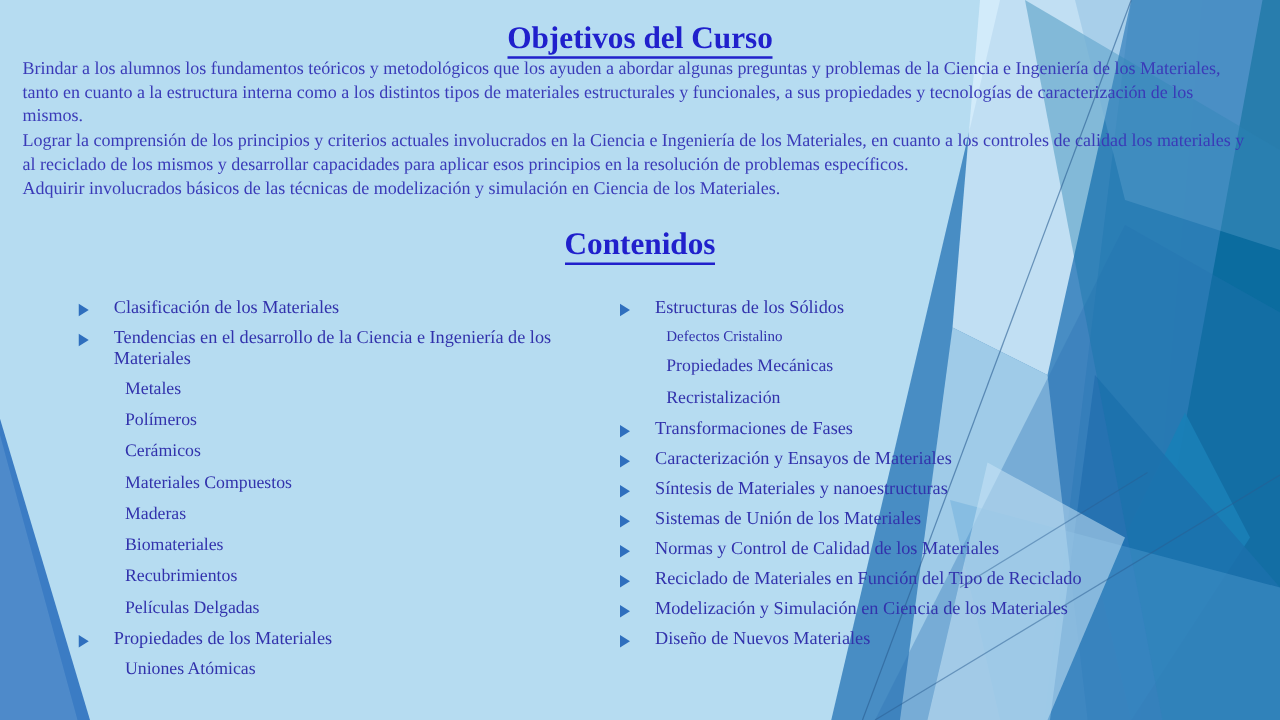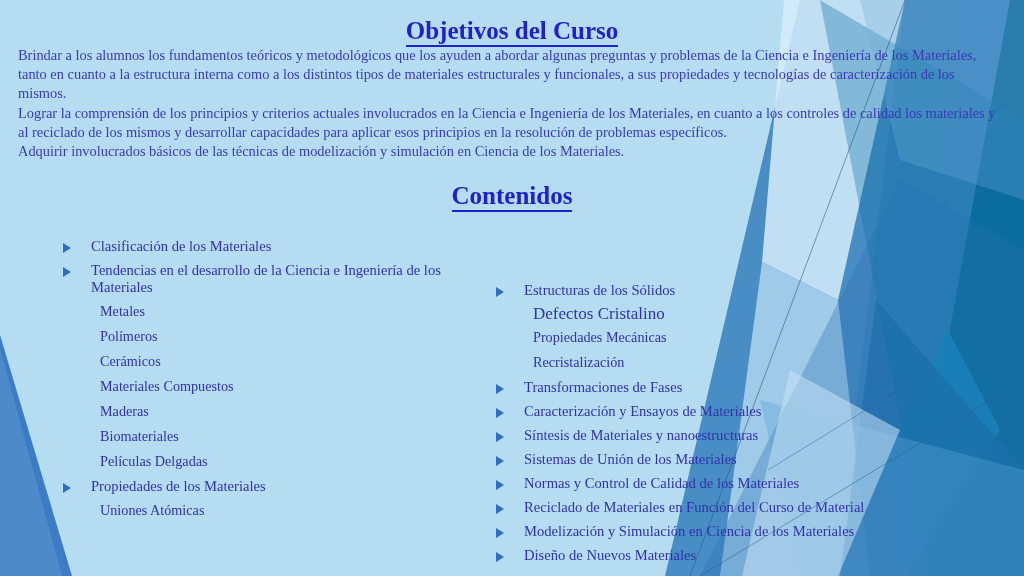--- a/index.html
+++ b/index.html
@@ -73,21 +73,21 @@
   #intro p {
     margin: 0;
   }
 
   
   .col {
     position: absolute;
     top: 238px;
   }
   #col-left  { left: 55px;  width: 420px; }
-  #col-right { left: 488px; width: 420px; margin-top: 44px; }
+  #col-right { left: 488px; width: 420px; }
 
   .row {
     position: relative;
     display: block;
     color: #3232ac;
   }
   .row .bullet {
     position: absolute;
     left: 0;
     top: 4px;
@@ -112,21 +112,21 @@
 
   
   .lvl2 {
     padding-left: 45px;
     font-size: 14.2px;
     line-height: 17px;
     margin-bottom: 8px;
   }
   
   .lvl2.small {
-    font-size: 17px;
+    font-size: 12px;
     line-height: 15px;
     margin-bottom: 9px;
   }
 
   
   #col-right .lvl1 { margin-bottom: 7px; }
   #col-right .lvl2 { padding-left: 45px; margin-bottom: 8px; }
 </style>
 </head>
 <body>
@@ -228,20 +228,23 @@
       </div>
 
       <div class="row lvl2">
         <span class="txt">Maderas</span>
       </div>
 
       <div class="row lvl2">
         <span class="txt">Biomateriales</span>
       </div>
 
+      <div class="row lvl2">
+        <span class="txt">Recubrimientos</span>
+      </div>
 
       <div class="row lvl2">
         <span class="txt">Películas Delgadas</span>
       </div>
 
       <div class="row lvl1">
         <span class="bullet"></span>
         <span class="txt">Propiedades de los Materiales</span>
       </div>
 
@@ -292,21 +295,21 @@
         <span class="txt">Sistemas de Unión de los Materiales</span>
       </div>
 
       <div class="row lvl1">
         <span class="bullet"></span>
         <span class="txt">Normas y Control de Calidad de los Materiales</span>
       </div>
 
       <div class="row lvl1">
         <span class="bullet"></span>
-        <span class="txt">Reciclado de Materiales en Función del Curso de Material</span>
+        <span class="txt">Reciclado de Materiales en Función del Tipo de Reciclado</span>
       </div>
 
       <div class="row lvl1">
         <span class="bullet"></span>
         <span class="txt">Modelización y Simulación en Ciencia de los Materiales</span>
       </div>
 
       <div class="row lvl1">
         <span class="bullet"></span>
         <span class="txt">Diseño de Nuevos Materiales</span>

